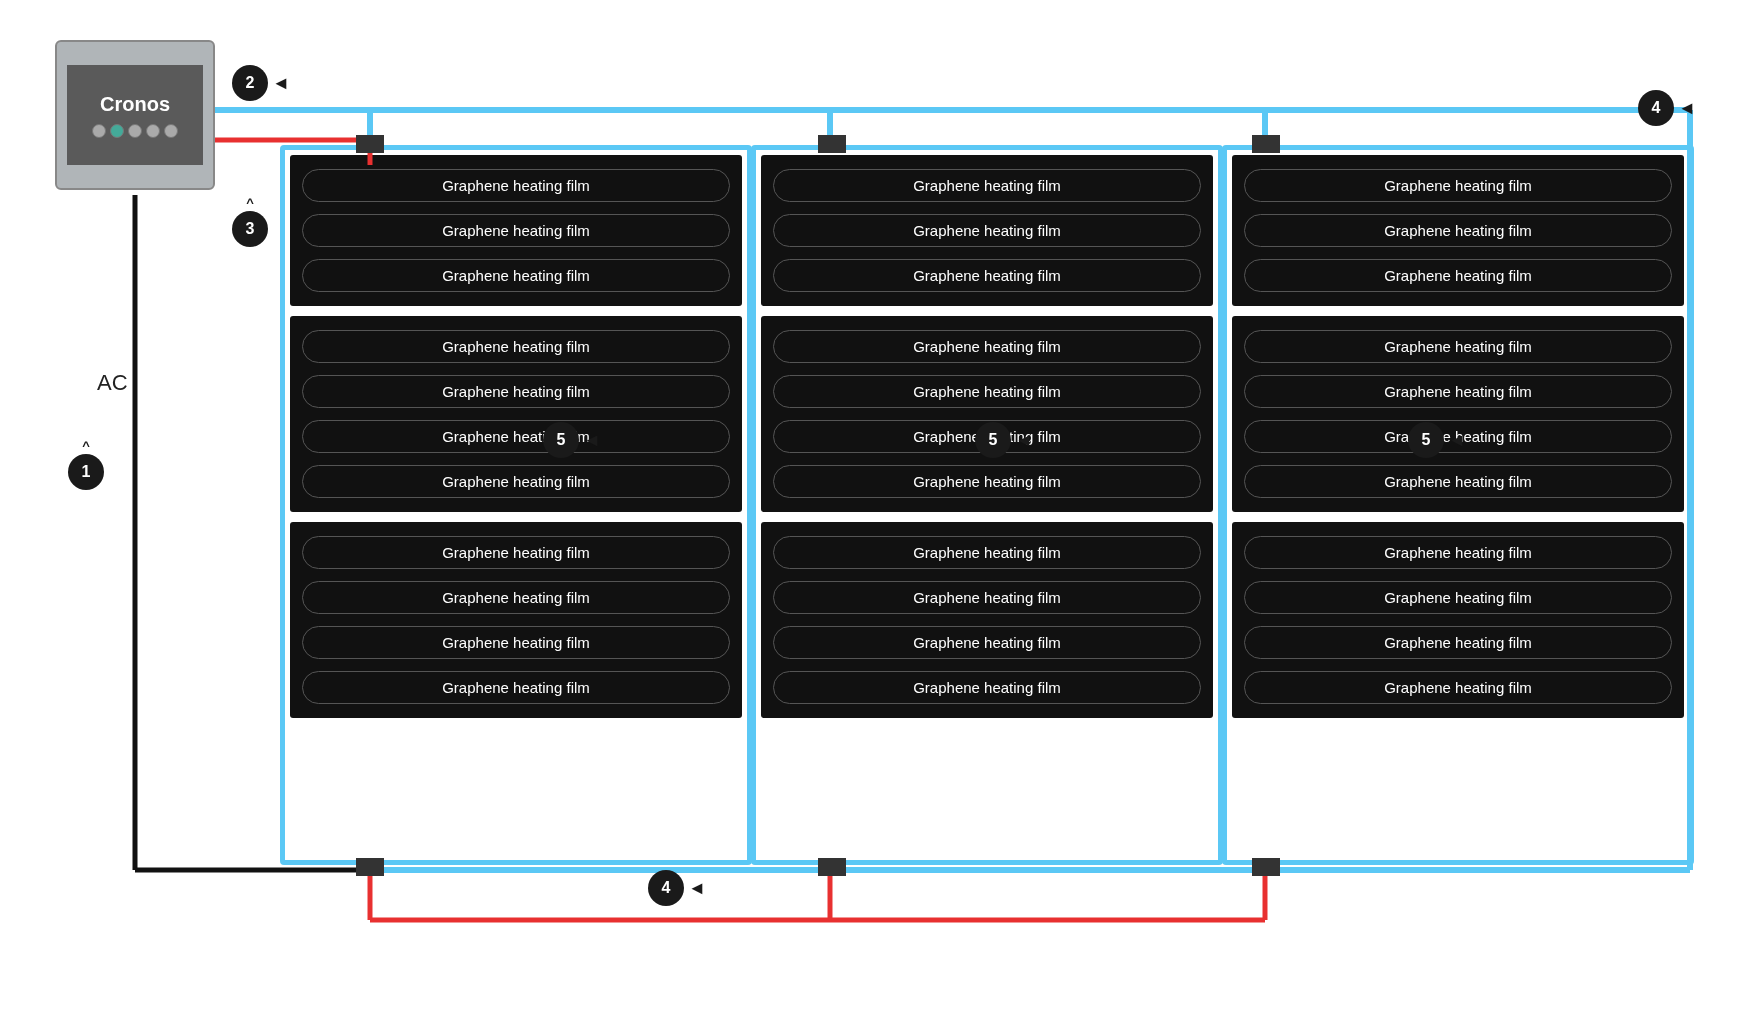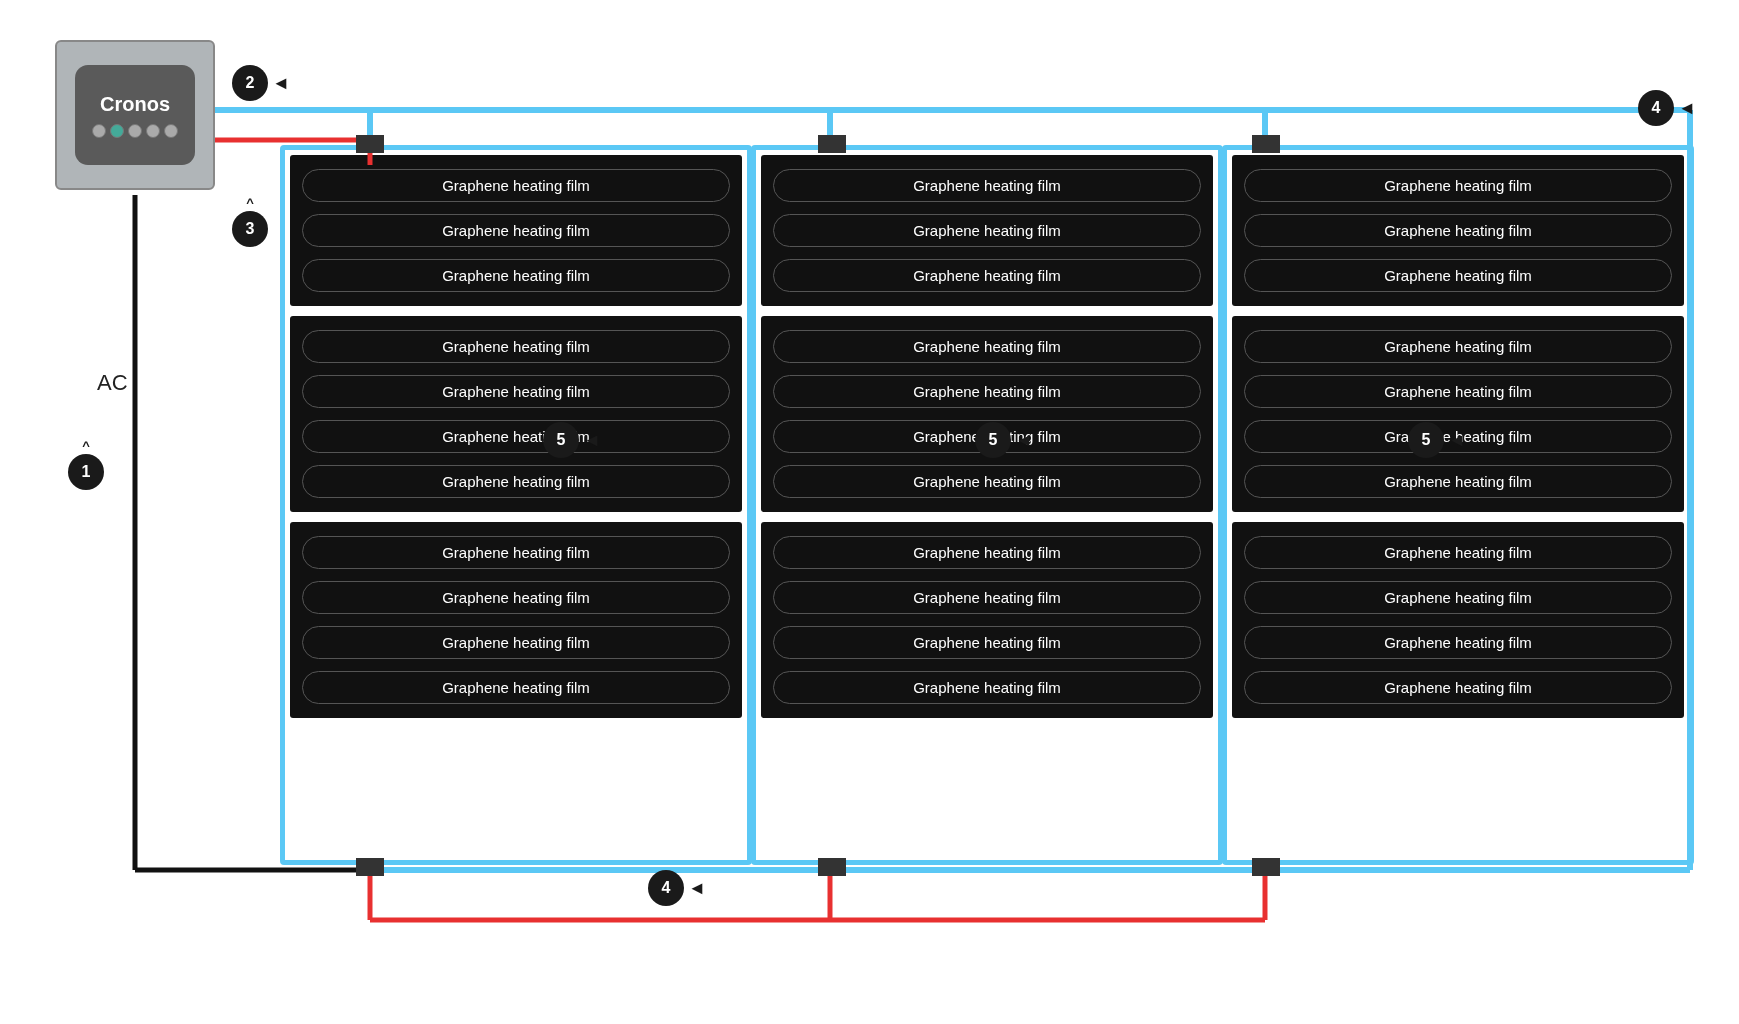--- a/index.html
+++ b/index.html
@@ -28,23 +28,23 @@
       background: #b0b5b8;
       border: 2px solid #888;
       border-radius: 6px;
       display: flex;
       flex-direction: column;
       align-items: center;
       justify-content: center;
     }
     .cronos-inner {
       background: #5a5a5a;
-      width: 120px;
+      width: 136px;
       height: 100px;
-      border-radius: 13px;
+      border-radius: 0;
       display: flex;
       flex-direction: column;
       align-items: center;
       justify-content: center;
     }
     .cronos-title {
       color: #fff;
       font-size: 20px;
       font-weight: bold;
       margin-bottom: 8px;

